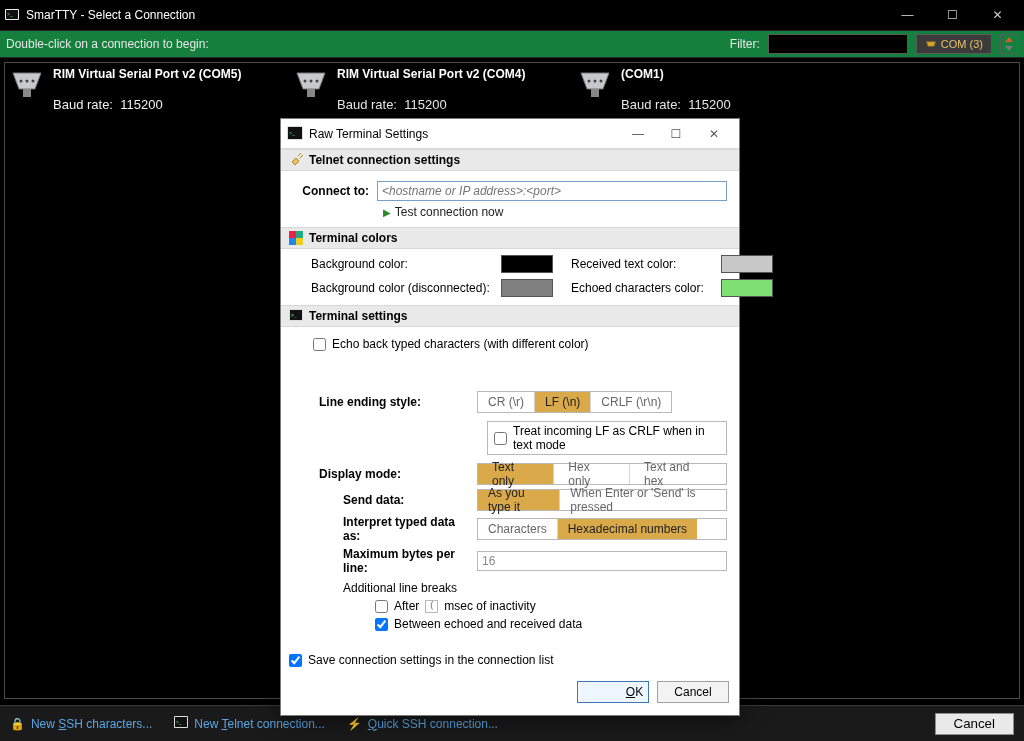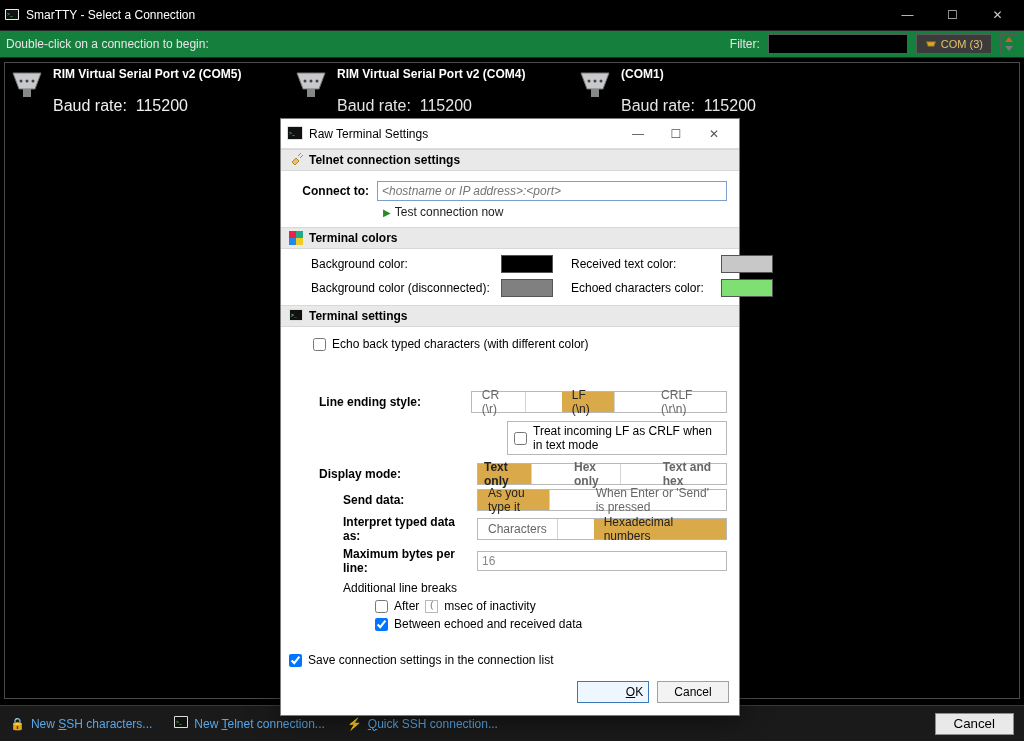--- a/index.html
+++ b/index.html
@@ -77,21 +77,21 @@
     overflow: hidden;
   }
   .conn-grid {
     display: flex;
     gap: 24px;
     padding: 4px;
   }
   .conn-item { display: flex; align-items: flex-start; gap: 8px; width: 260px; }
   .conn-item .port-icon { width: 36px; height: 32px; flex: 0 0 auto; }
   .conn-item .name { font-weight: bold; font-size: 12px; color: #fff; }
-  .conn-item .baud { color: #f0f0f0; font-size: 16px; margin-top: 16px; }
+  .conn-item .baud { color: #f0f0f0; font-size: 13px; margin-top: 16px; }
 
   
   .bottom-bar {
     position: absolute;
     left: 0; right: 0; bottom: 0;
     height: 36px;
     background: #1a1a1a;
     border-top: 1px solid #3a3a3a;
     display: flex; align-items: center;
     padding: 0 10px;
@@ -168,30 +168,30 @@
   }
   .swatch {
     width: 52px; height: 18px; border: 1px solid #555; cursor: pointer;
   }
 
   fieldset.subtle { border: none; margin-left: 20px; }
   .chk-row { display: flex; align-items: center; gap: 6px; margin: 4px 0; }
   .chk-row input { width: 13px; height: 13px; }
 
   .seg {
-    display: inline-flex; border: 1px solid #b8b8b8; height: 22px; align-items: stretch; gap: 36px;
+    display: inline-flex; border: 1px solid #b8b8b8; height: 22px; align-items: stretch;
   }
   .seg .opt {
     padding: 0 10px; display: flex; align-items: center;
     border-right: 1px solid #d4d4d4; cursor: pointer; font-size: 12px;
     color: #666;
   }
   .seg .opt:last-child { border-right: none; }
   .seg .opt.sel { background: #d9a94a; color: #222; }
-  .seg.big .opt { padding: 0 6px; font-weight: bold; }
+  .seg.big .opt { padding: 0 14px; }
   .seg.stretch { flex:1; }
 
   .term-rows { margin-left: 26px; margin-top: 36px; }
   .term-rows .form-row .lbl { width: 150px; }
   .small-input { width: 50px; height: 18px; border: 1px solid #b8b8b8; padding: 0 4px; font-size:12px; color:#888;}
   .save-row { display:flex; align-items:center; gap:6px; margin: 10px 8px 8px 8px; }
 
   .dlg-btn-row {
     display: flex; justify-content: flex-end; gap: 8px;
     padding: 6px 10px 12px 10px;
@@ -405,21 +405,21 @@
     <div class="term-rows">
       <div class="form-row">
         <span class="lbl">Line ending style:</span>
         <div class="seg">
           <div class="opt">CR (\r)</div>
           <div class="opt sel">LF (\n)</div>
           <div class="opt">CRLF (\r\n)</div>
         </div>
       </div>
       <div class="form-row" style="justify-content:flex-end;">
-        <div class="chk-row" style="border:1px solid #b8b8b8; padding:2px 6px; width:220px;">
+        <div class="chk-row" style="border:1px solid #b8b8b8; padding:2px 6px; width:240px;">
           <input type="checkbox" id="cb-lf" style="">
           <span>Treat incoming LF as CRLF when in text mode</span>
         </div>
       </div>
       <div class="form-row">
         <span class="lbl">Display mode:</span>
         <div class="seg big stretch">
           <div class="opt sel">Text only</div>
           <div class="opt">Hex only</div>
           <div class="opt">Text and hex</div>

